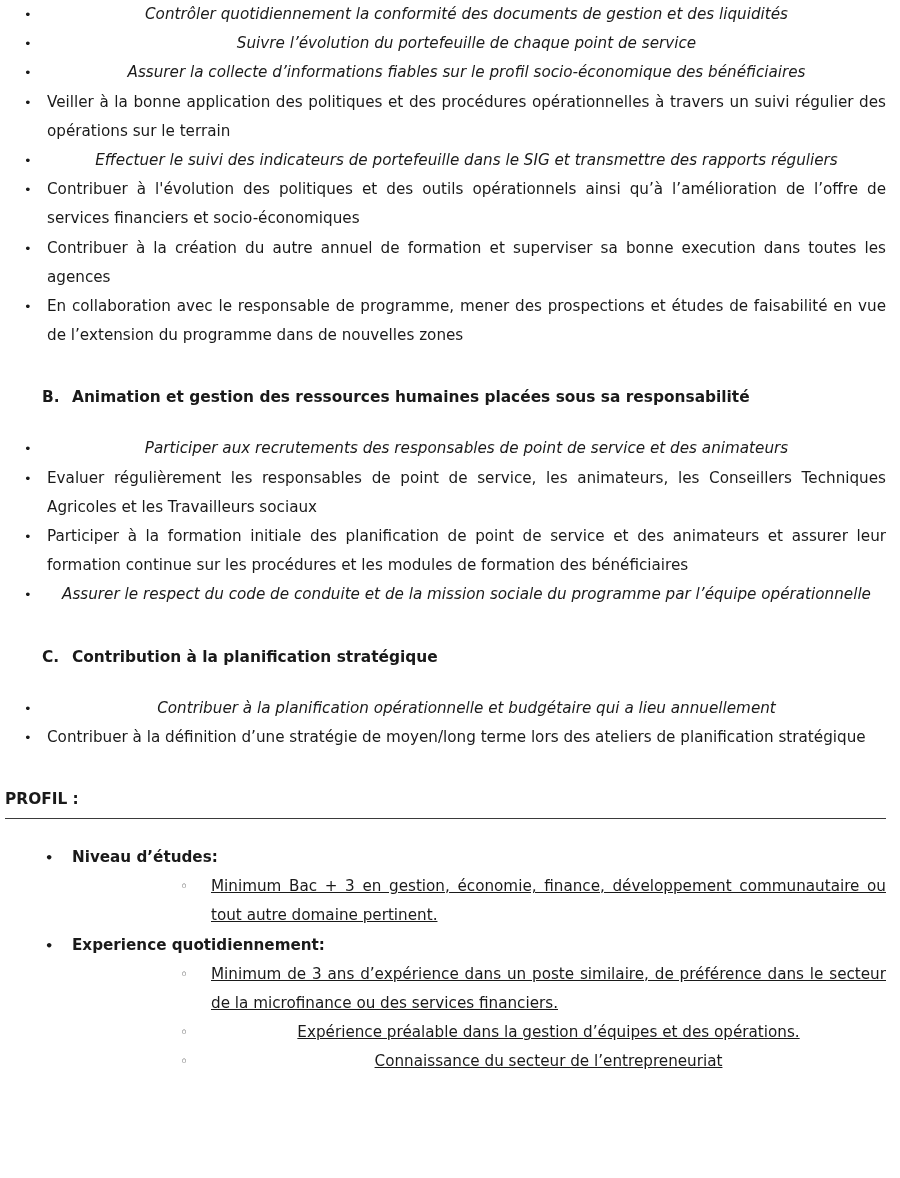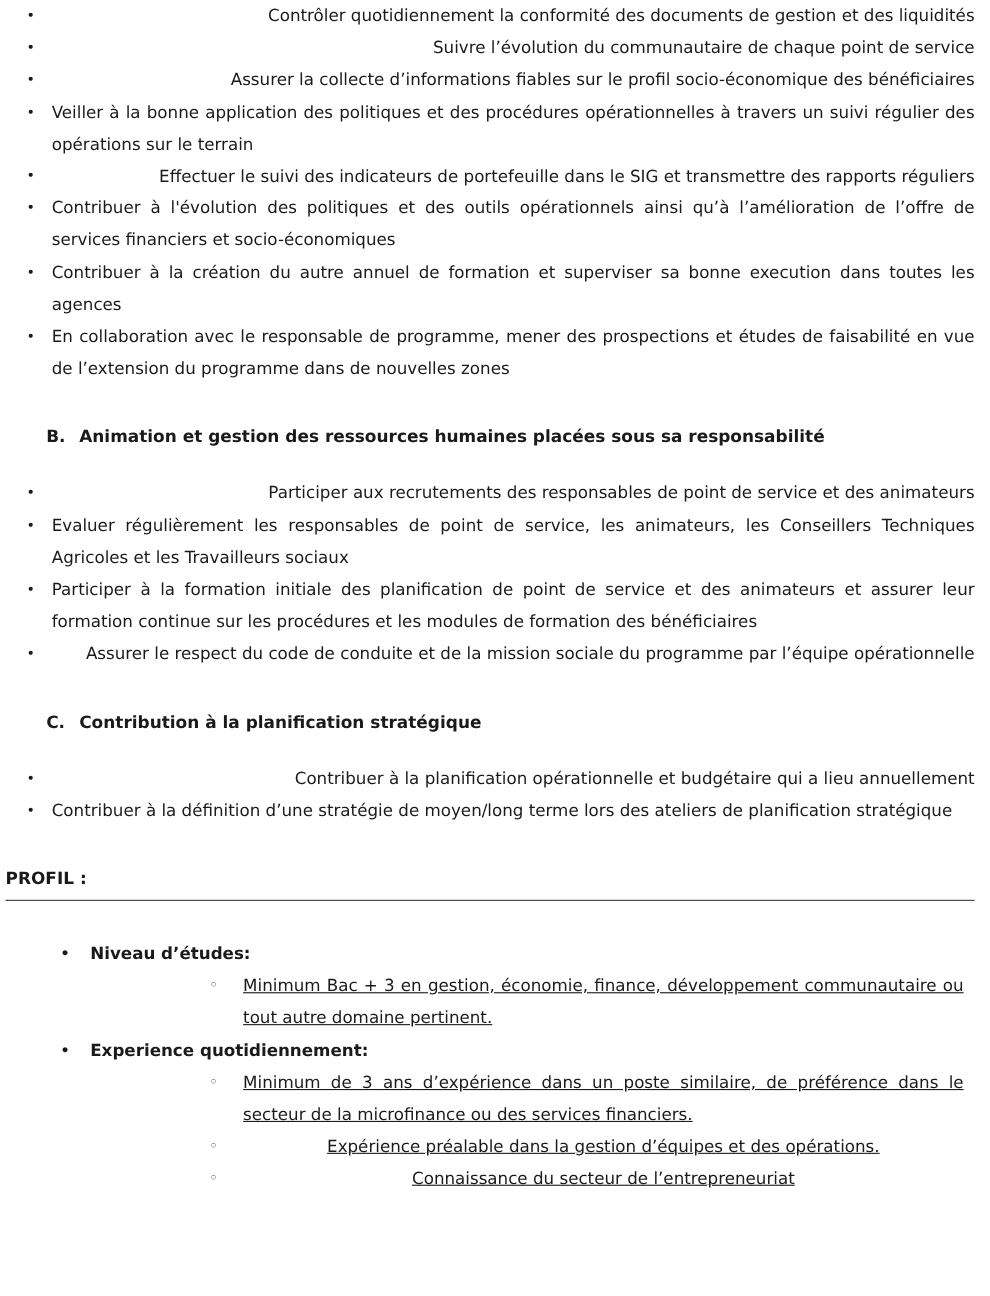--- a/index.html
+++ b/index.html
@@ -40,21 +40,21 @@
   }
   li.bullet::before {
     content: "\2022";
     position: absolute;
     left: 24px;
     top: 0;
     font-size: 13px;
     line-height: 29.2px;
     color: #1a1a1a;
   }
-  li.bullet.nojust { text-align: right; }
+  li.bullet.nojust { text-align: center; font-style: italic; }
 
   
   .section-heading {
     position: relative;
     font-size: 15.4px;
     font-weight: bold;
     line-height: 26px;
     padding-left: 72px;
   }
   .section-heading .letter {
@@ -72,21 +72,21 @@
   }
   .rule {
     height: 0;
     border: 0;
     border-top: 1.6px solid #3a3a3a;
     margin: 6px 14px 0 5px;
   }
 
   ul.profil-lvl1 {
     list-style: none;
-    margin: 10px;
+    margin: 0;
     padding: 0;
   }
   li.profil-item {
     position: relative;
     padding-left: 72px;
     font-size: 15.2px;
     font-weight: bold;
     line-height: 29.2px;
   }
   li.profil-item::before {
@@ -127,21 +127,21 @@
   .spacer-md { height: 24px; }
   .spacer-lg { height: 34px; }
 </style>
 </head>
 <body>
 
 <div class="page">
 
   <ul class="lvl1">
     <li class="bullet nojust">Contrôler quotidiennement la conformité des documents de gestion et des liquidités</li>
-    <li class="bullet nojust">Suivre l’évolution du communautaire de chaque point de service</li>
+    <li class="bullet nojust">Suivre l’évolution du portefeuille de chaque point de service</li>
     <li class="bullet nojust">Assurer la collecte d’informations fiables sur le profil socio-économique des bénéficiaires</li>
     <li class="bullet">Veiller à la bonne application des politiques et des procédures opérationnelles à travers un suivi régulier des opérations sur le terrain</li>
     <li class="bullet nojust">Effectuer le suivi des indicateurs de portefeuille dans le SIG et transmettre des rapports réguliers</li>
     <li class="bullet">Contribuer à l'évolution des politiques et des outils opérationnels ainsi qu’à l’amélioration de l’offre de services financiers et socio-économiques</li>
     <li class="bullet">Contribuer à la création du autre annuel de formation et superviser sa bonne execution dans toutes les agences</li>
     <li class="bullet">En collaboration avec le responsable de programme, mener des prospections et études de faisabilité en vue de l’extension du programme dans de nouvelles zones</li>
   </ul>
 
   <div class="spacer-lg"></div>
 

